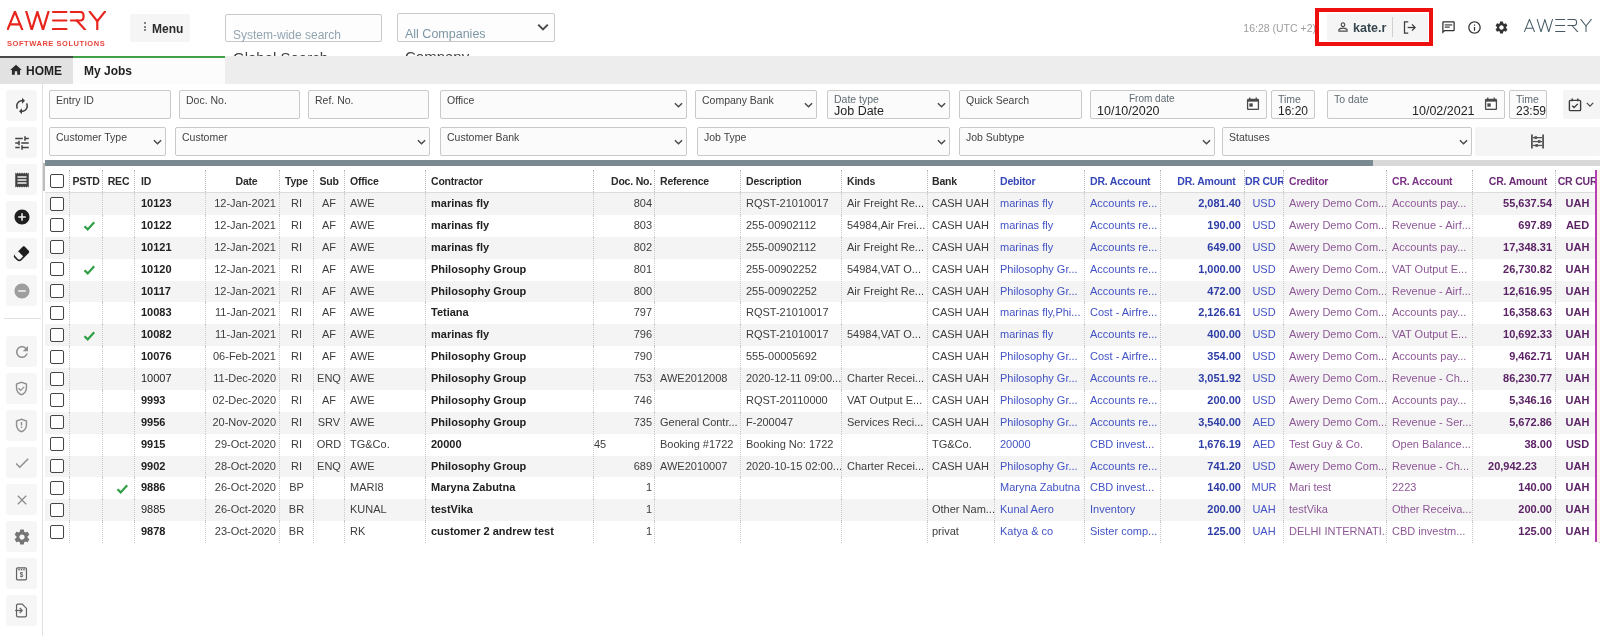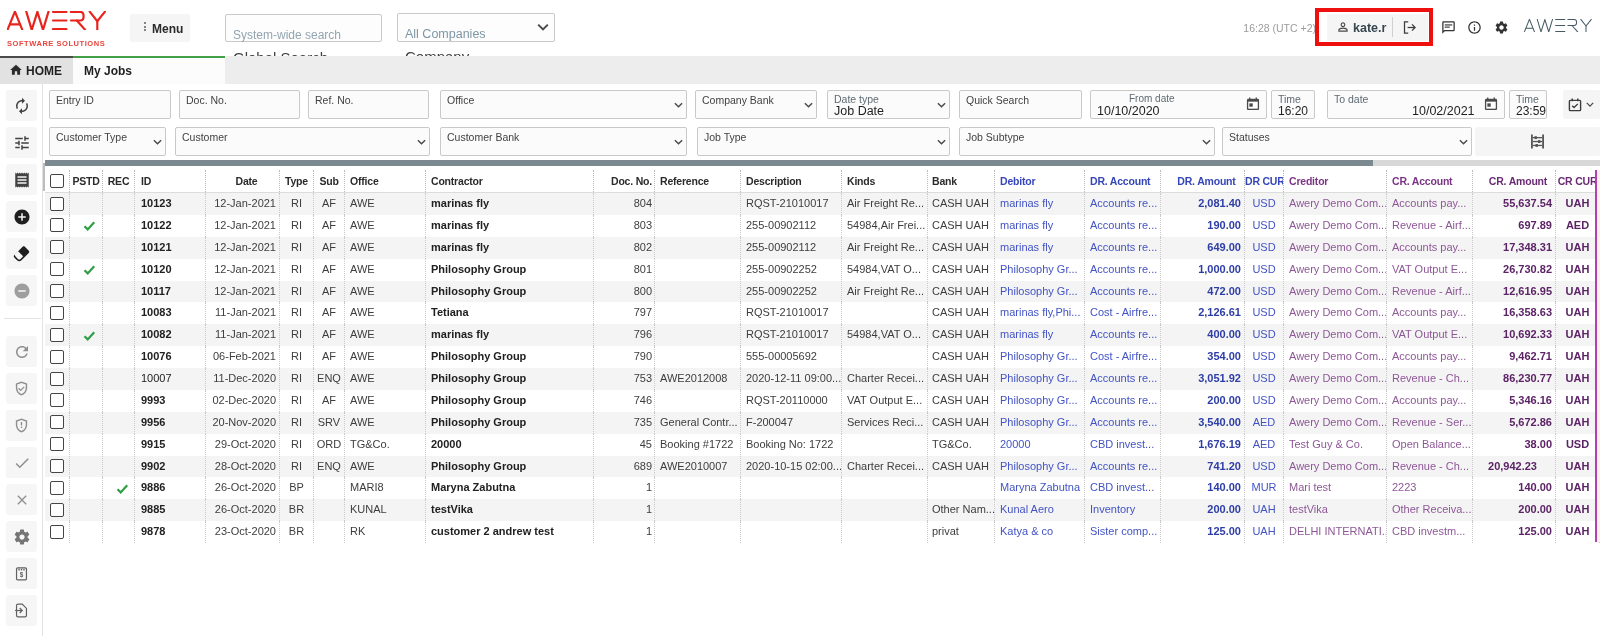--- a/index.html
+++ b/index.html
@@ -567,21 +567,21 @@
 <div class="row" style="left:45px;top:433.62px;height:21.875px;line-height:21.875px;background:#ffffff;font-size:11px;">
     <div class="cell" style="width:25px;text-align:center;"><span class="cb" style="margin-top:3.5px;"></span></div>
     <div class="cell" style="width:33px;text-align:center;"></div>
     <div class="cell" style="width:32px;text-align:center;"></div>
     <div class="cell" style="width:71px;padding-left:6px;font-weight:bold;color:#212121;">9915</div>
     <div class="cell" style="width:74px;text-align:right;padding-right:3px;color:#3d3d3d;">29-Oct-2020</div>
     <div class="cell" style="width:34px;text-align:center;color:#3d3d3d;">RI</div>
     <div class="cell" style="width:31px;text-align:center;color:#3d3d3d;">ORD</div>
     <div class="cell" style="width:81px;padding-left:5px;color:#3d3d3d;">TG&amp;Co.</div>
     <div class="cell" style="width:168px;padding-left:5px;font-weight:bold;color:#212121;">20000</div>
-    <div class="cell" style="width:61px;text-align:right;padding-right:2px;color:#3d3d3d;">45</div>
+    <div class="cell" style="width:61px;padding-right:2px;color:#3d3d3d;">45</div>
     <div class="cell" style="width:86px;padding-left:5px;color:#3d3d3d;">Booking #1722</div>
     <div class="cell" style="width:101px;padding-left:5px;color:#3d3d3d;">Booking No: 1722</div>
     <div class="cell" style="width:86px;padding-left:5px;color:#3d3d3d;"></div>
     <div class="cell" style="width:67px;padding-left:4px;color:#3d3d3d;">TG&amp;Co.</div>
     <div class="cell" style="width:90px;padding-left:5px;color:#4253c4;">20000</div>
     <div class="cell" style="width:76px;padding-left:5px;color:#4253c4;">CBD invest...</div>
     <div class="cell" style="width:84px;text-align:right;padding-right:3px;font-weight:bold;color:#2d3da6;">1,676.19</div>
     <div class="cell" style="width:39px;text-align:center;color:#4253c4;">AED</div>
     <div class="cell" style="width:103px;padding-left:5px;color:#8d5796;">Test Guy &amp; Co.</div>
     <div class="cell" style="width:86px;padding-left:5px;color:#8d5796;">Open Balance...</div>
@@ -635,21 +635,21 @@
     <div class="cell" style="width:39px;text-align:center;color:#4253c4;">MUR</div>
     <div class="cell" style="width:103px;padding-left:5px;color:#8d5796;">Mari test</div>
     <div class="cell" style="width:86px;padding-left:5px;color:#8d5796;">2223</div>
     <div class="cell" style="width:83px;text-align:right;padding-right:3px;font-weight:bold;color:#5c2366;">140.00</div>
     <div class="cell" style="width:44px;text-align:center;font-weight:bold;color:#5c2366;">UAH</div>
   </div>
 <div class="row" style="left:45px;top:499.25px;height:21.875px;line-height:21.875px;background:#f4f4f4;font-size:11px;">
     <div class="cell" style="width:25px;text-align:center;"><span class="cb" style="margin-top:3.5px;"></span></div>
     <div class="cell" style="width:33px;text-align:center;"></div>
     <div class="cell" style="width:32px;text-align:center;"></div>
-    <div class="cell" style="width:71px;padding-left:6px;font-weight:bold;color:#212121;">9885</div>
+    <div class="cell" style="width:71px;padding-left:6px;font-weight:normal;color:#212121;">9885</div>
     <div class="cell" style="width:74px;text-align:right;padding-right:3px;color:#3d3d3d;">26-Oct-2020</div>
     <div class="cell" style="width:34px;text-align:center;color:#3d3d3d;">BR</div>
     <div class="cell" style="width:31px;text-align:center;color:#3d3d3d;"></div>
     <div class="cell" style="width:81px;padding-left:5px;color:#3d3d3d;">KUNAL</div>
     <div class="cell" style="width:168px;padding-left:5px;font-weight:bold;color:#212121;">testVika</div>
     <div class="cell" style="width:61px;text-align:right;padding-right:2px;color:#3d3d3d;">1</div>
     <div class="cell" style="width:86px;padding-left:5px;color:#3d3d3d;"></div>
     <div class="cell" style="width:101px;padding-left:5px;color:#3d3d3d;"></div>
     <div class="cell" style="width:86px;padding-left:5px;color:#3d3d3d;"></div>
     <div class="cell" style="width:67px;padding-left:4px;color:#3d3d3d;">Other Nam...</div>

